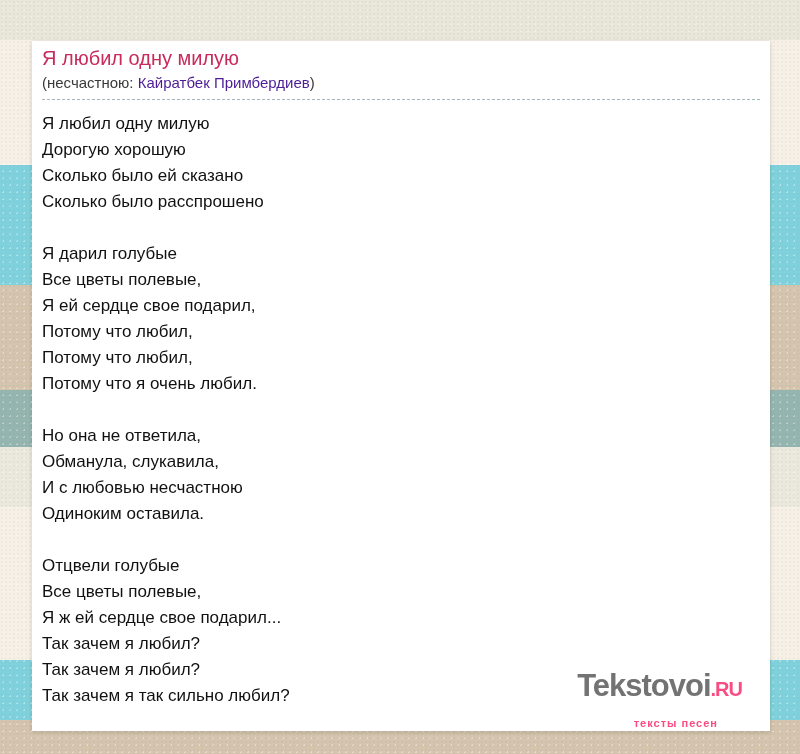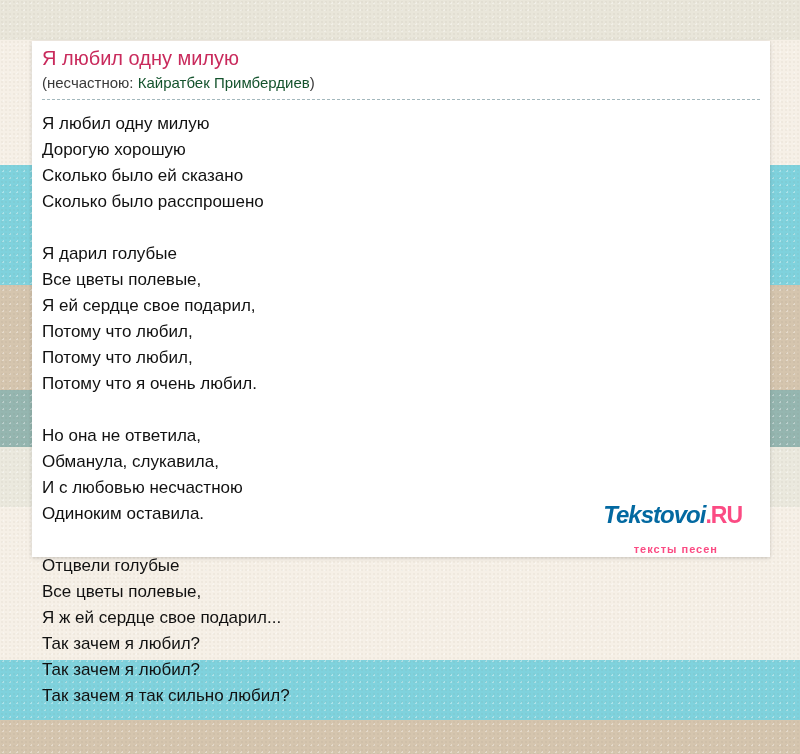--- a/index.html
+++ b/index.html
@@ -31,21 +31,21 @@
         #d5c5ae 720px, #d5c5ae 754px);
     background-size: 4px 4px, 7px 7px, 100% 754px;
   }
 
   
   .card {
     position: absolute;
     left: 32px;
     top: 41px;
     width: 738px;
-    height: 516px;
+    height: 690px;
     background: #ffffff;
     box-shadow: 0 1px 4px rgba(0,0,0,0.18);
     padding: 3px 10px 0 10px;
   }
 
   .song-title {
     margin: 0;
     padding-top: 2px;
     font-size: 20px;
     line-height: 24px;
@@ -53,21 +53,21 @@
     color: #c92a5c;
   }
 
   .artist-line {
     margin: 3px 0 0 0;
     font-size: 15px;
     line-height: 19px;
     color: #3a3a3a;
   }
   .artist-link {
-    color: #14532d;
+    color: #4c1d95;
     text-decoration: none;
     cursor: pointer;
   }
 
   .separator {
     margin-top: 7px;
     border-bottom: 1px dashed #a3b8bd;
     height: 0;
   }
 
@@ -85,26 +85,25 @@
     bottom: 2px;
     text-align: right;
     cursor: pointer;
     line-height: 1;
   }
   .logo-main {
     font-weight: bold;
     letter-spacing: -1px;
   }
   .logo-name {
-    font-size: 24px;
-    color: #0369a1;
-    font-style: italic;
+    font-size: 31px;
+    color: #737373;
   }
   .logo-domain {
-    font-size: 23px;
+    font-size: 20px;
     color: #fb4b83;
   }
   .logo-tagline {
     margin-top: 17px;
     padding-right: 24px;
     font-size: 11px;
     font-weight: bold;
     letter-spacing: 1px;
     color: #fb4b83;
   }

